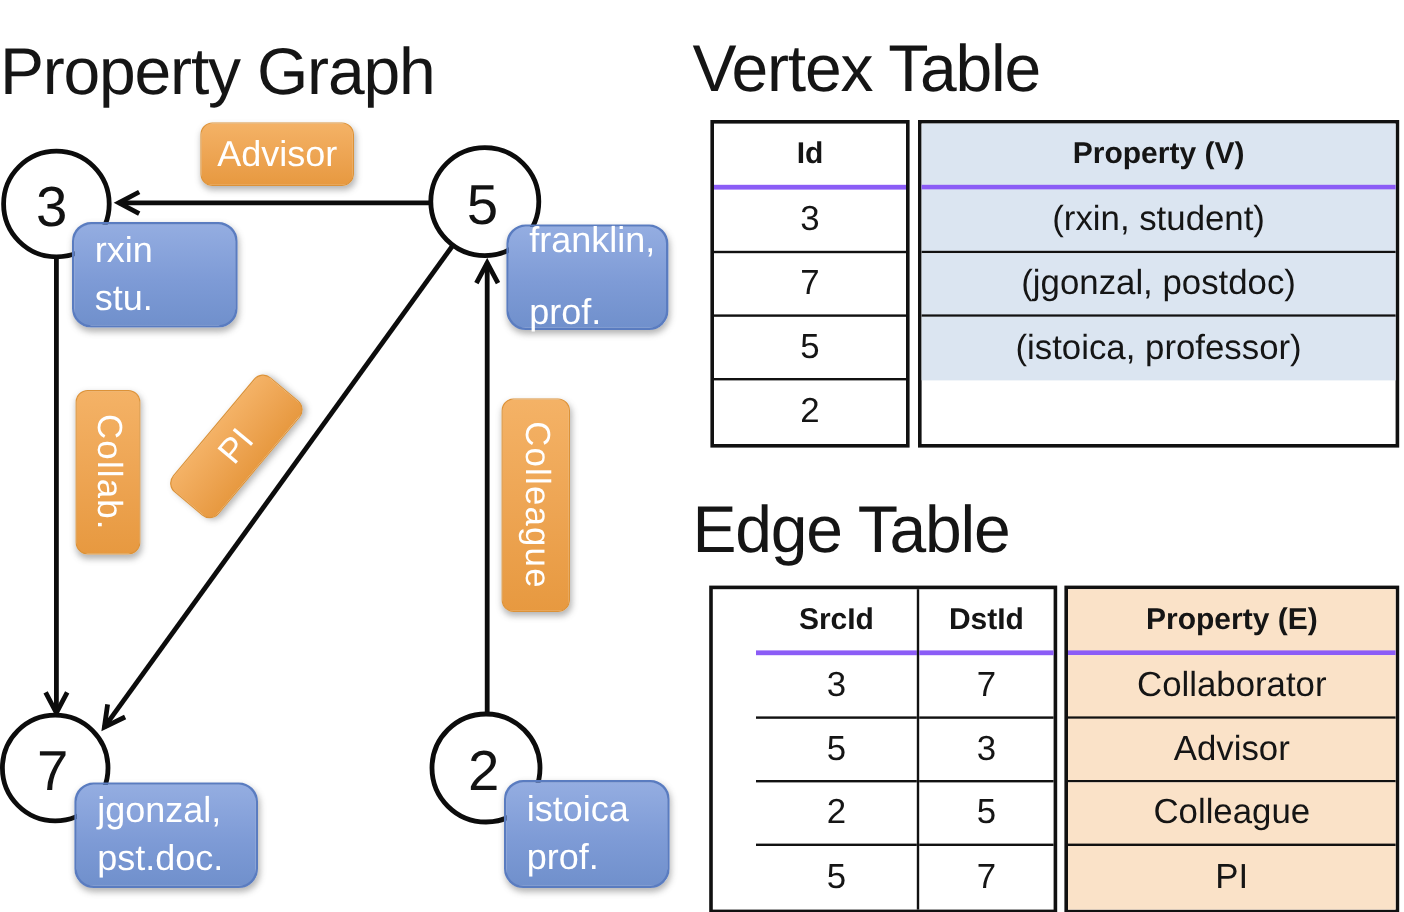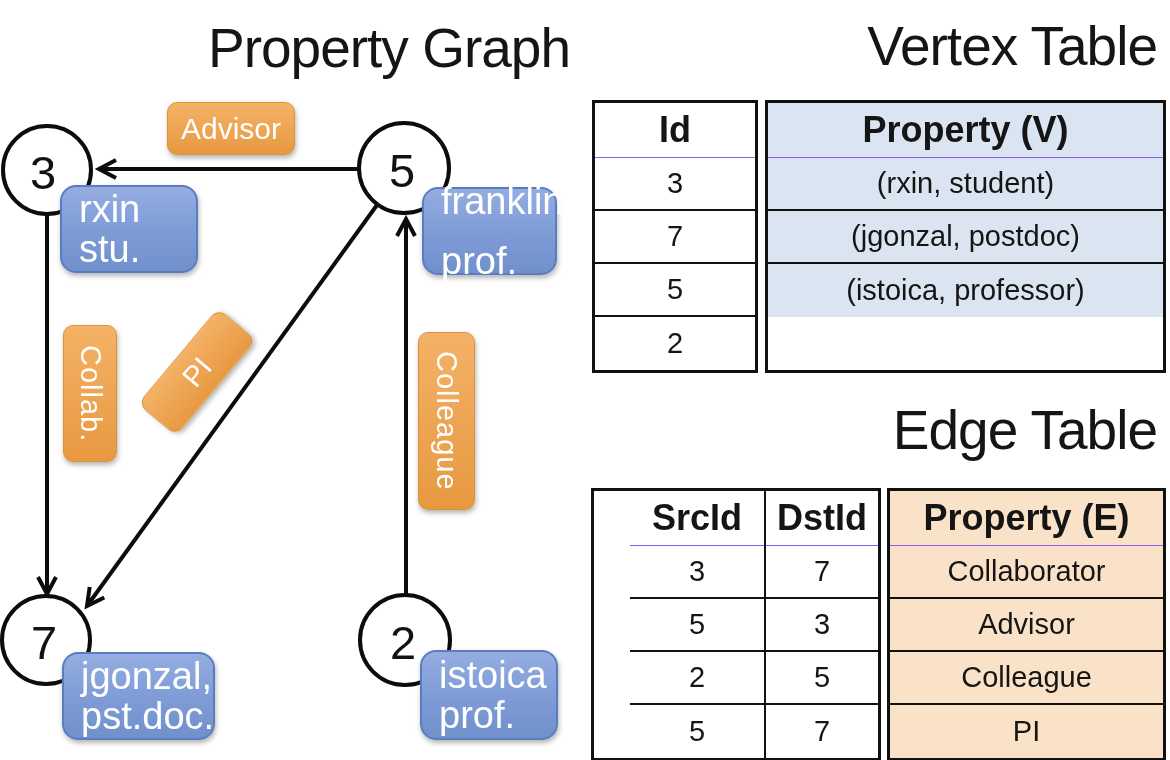--- a/index.html
+++ b/index.html
@@ -1,58 +1,58 @@
 <!DOCTYPE html>
 <html><head>
 <meta charset="utf-8">
 <style>
   html,body{margin:0;padding:0;background:#ffffff;}
   .stage{
     position:relative;width:1170px;height:760px;overflow:hidden;
     font-family:"Liberation Sans", sans-serif;color:#111;background:#fff;
   }
   .title{
-    position:absolute;text-align:right;font-size:55px;font-weight:400;
-    letter-spacing:-1px;color:#151515;white-space:nowrap;
+    position:absolute;text-align:left;font-size:55px;font-weight:400;
+    letter-spacing:-1px;color:#151515;white-space:nowrap;margin-top:11px;
   }
   
   #graph-svg{position:absolute;left:0;top:0;}
   .node-num{
     position:absolute;transform:translate(-50%,-50%);
     font-size:47px;color:#121212;line-height:1;
   }
   .shape{
     position:absolute;box-sizing:border-box;
     box-shadow:1px 3px 5px rgba(90,90,90,.45);
     display:flex;align-items:center;justify-content:center;
     color:#ffffff;
   }
   .orange{
     background:linear-gradient(180deg,#f4b266 0%,#eda452 55%,#e79940 100%);
     border:1px solid #dc9238;border-radius:10px;font-size:30px;
   }
   .blue{
     background:linear-gradient(180deg,#94ade1 0%,#7e9bd6 55%,#7090cc 100%);
-    border:2px solid #5a7cc0;border-radius:16px;font-size:38px;
+    border:2px solid #5a7cc0;border-radius:16px;font-size:30px;
     flex-direction:column;align-items:flex-start;justify-content:center;
     padding-left:17px;line-height:40px;
   }
   .vtext{writing-mode:vertical-rl;font-size:29px;letter-spacing:1px;}
   .pi-box{transform:translate(-50%,-50%) rotate(-50deg);font-size:29px;}
   
   .tbox{
     position:absolute;box-sizing:border-box;border:3px solid #111;background:#fff;
   }
   .trow{
     box-sizing:border-box;height:53px;border-bottom:2px solid #111;
     display:flex;align-items:center;justify-content:center;
     font-size:29px;color:#151515;white-space:nowrap;
   }
   .trow:last-child{border-bottom:none;}
-  .thead{height:55px;border-bottom:1px solid #8b5cf6;font-weight:bold;font-size:36px;}
+  .thead{height:55px;border-bottom:4px solid #8b5cf6;font-weight:bold;font-size:25px;}
   .fill-blue{background:#dbe5f1;}
   .fill-tan{background:#fae2c8;}
   .twocol{display:flex;height:100%;}
   .col{flex:0 0 134px;}
   .col2{flex:1 1 auto;border-left:2px solid #111;}
 </style>
 </head>
 <body>
 
 <div class="stage">

